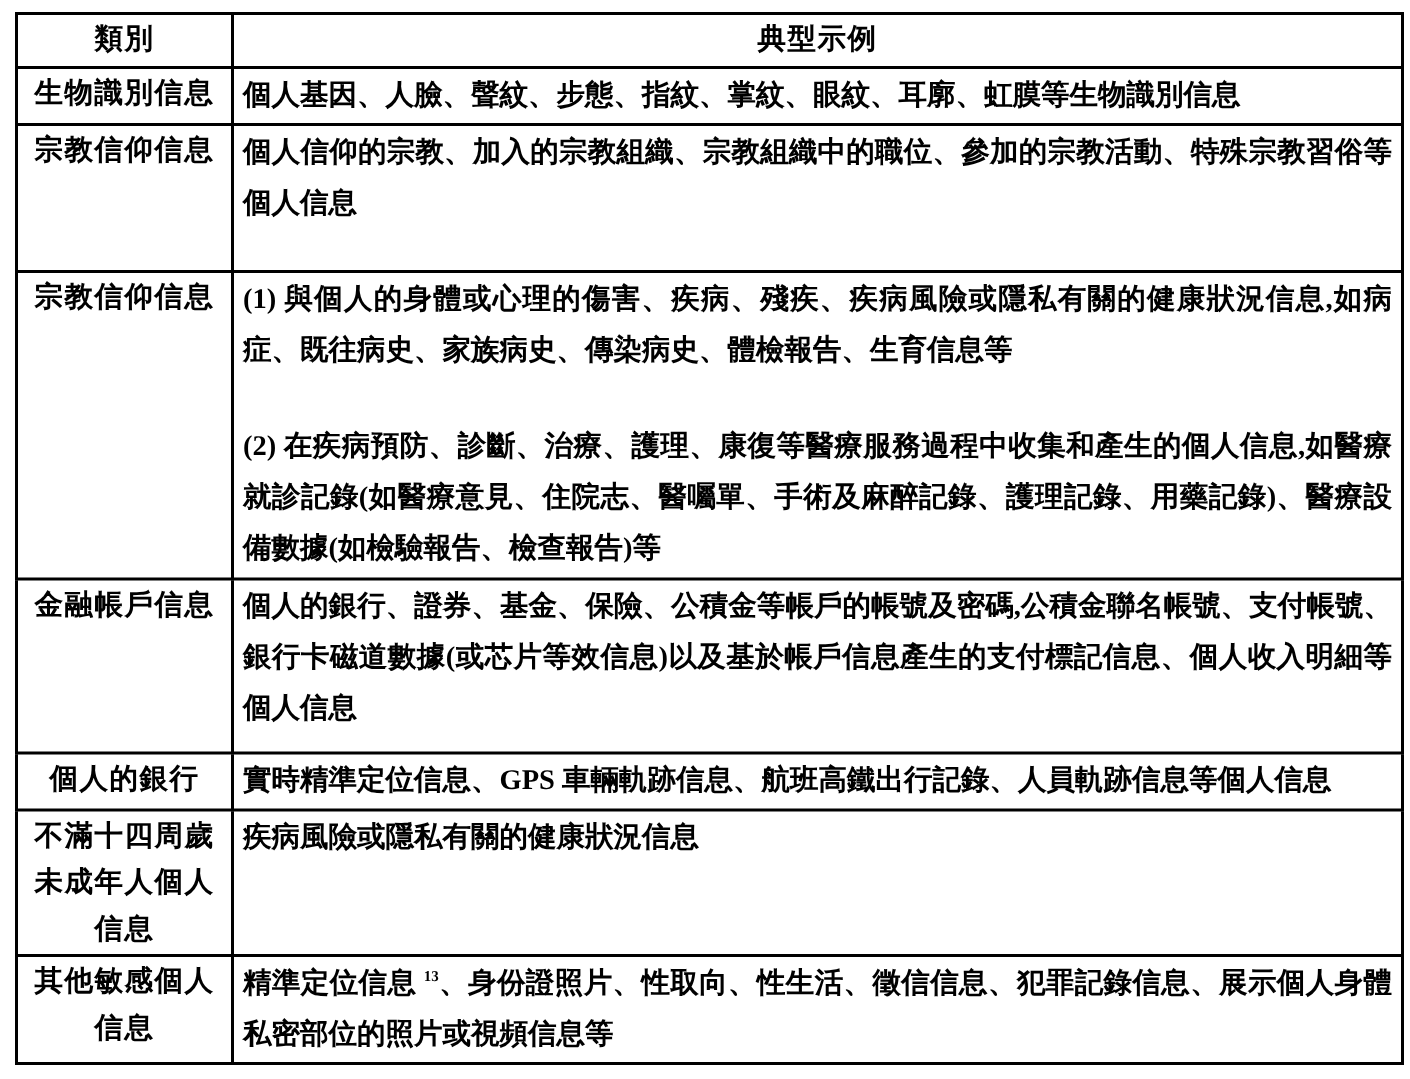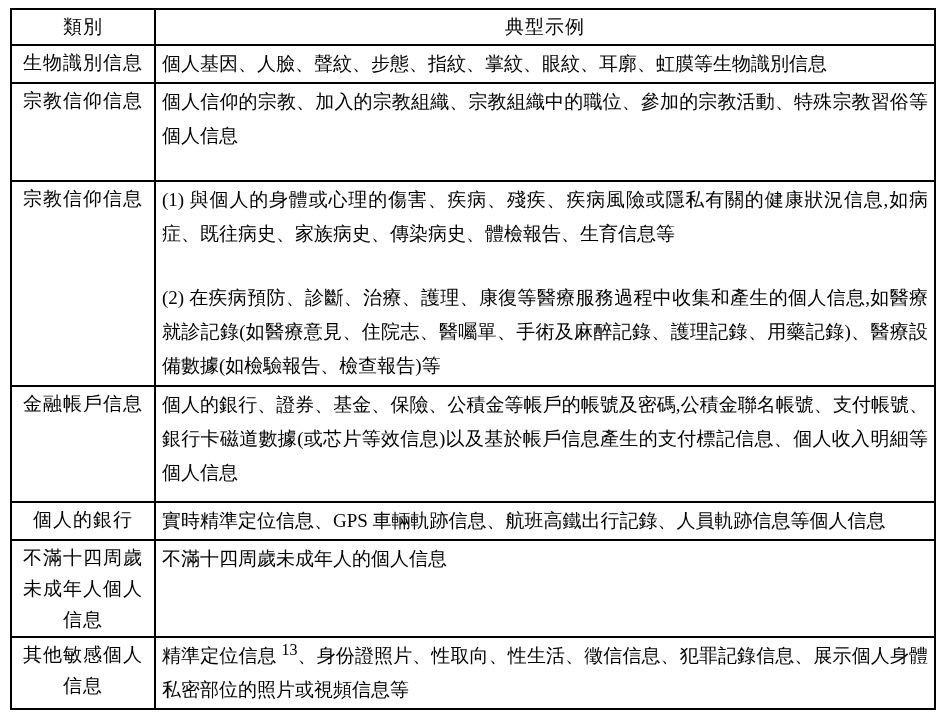--- a/index.html
+++ b/index.html
@@ -24,21 +24,21 @@
     top: 8px;
     width: 924px;
     border-collapse: collapse;
     table-layout: fixed;
     background: #ffffff;
   }
   table.info-table td, table.info-table th {
     border: 2px solid #000000;
     vertical-align: top;
     font-size: 19px;
-    font-weight: normal;
+    font-weight: bold;
     padding: 1px 6px;
     overflow: hidden;
   }
   col.c-cat { width: 144px; }
   col.c-ex  { width: 780px; }
   th.hdr-cell {
     text-align: center;
     line-height: 32px;
     letter-spacing: 1px;
   }
@@ -53,21 +53,21 @@
     line-height: 34px;
     padding: 1px 8px 1px 8px;
   }
   td.ex-cell p {
     margin: 0;
   }
   td.ex-cell p.para-gap {
     margin-bottom: 30px;
   }
   sup.fnref {
-    font-size: 16px;
+    font-size: 10px;
     line-height: 0;
     vertical-align: super;
   }
 </style>
 </head>
 <body>
 
 <div class="page">
   <table class="info-table">
     <colgroup>
@@ -106,21 +106,21 @@
     </tr>
     <tr style="height:37px;">
       <td class="cat-cell">個人的銀行</td>
       <td class="ex-cell">
             <p>實時精準定位信息、GPS 車輛軌跡信息、航班高鐵出行記錄、人員軌跡信息等個人信息</p>
           </td>
     </tr>
     <tr style="height:91px;">
       <td class="cat-cell">不滿十四周歲未成年人個人信息</td>
       <td class="ex-cell">
-            <p>不滿十四周歲未成年人的個人信息</p>
+            <p>疾病風險或隱私有關的健康狀況信息</p>
           </td>
     </tr>
     <tr style="height:71px;">
       <td class="cat-cell">其他敏感個人信息</td>
       <td class="ex-cell">
         <p><span>精準定位信息 </span><sup class="fnref">13</sup><span>、身份證照片、性取向、性生活、徵信信息、犯罪記錄信息、展示個人身體私密部位的照片或視頻信息等</span></p>
       </td>
     </tr>
   </tbody>
     </table>

